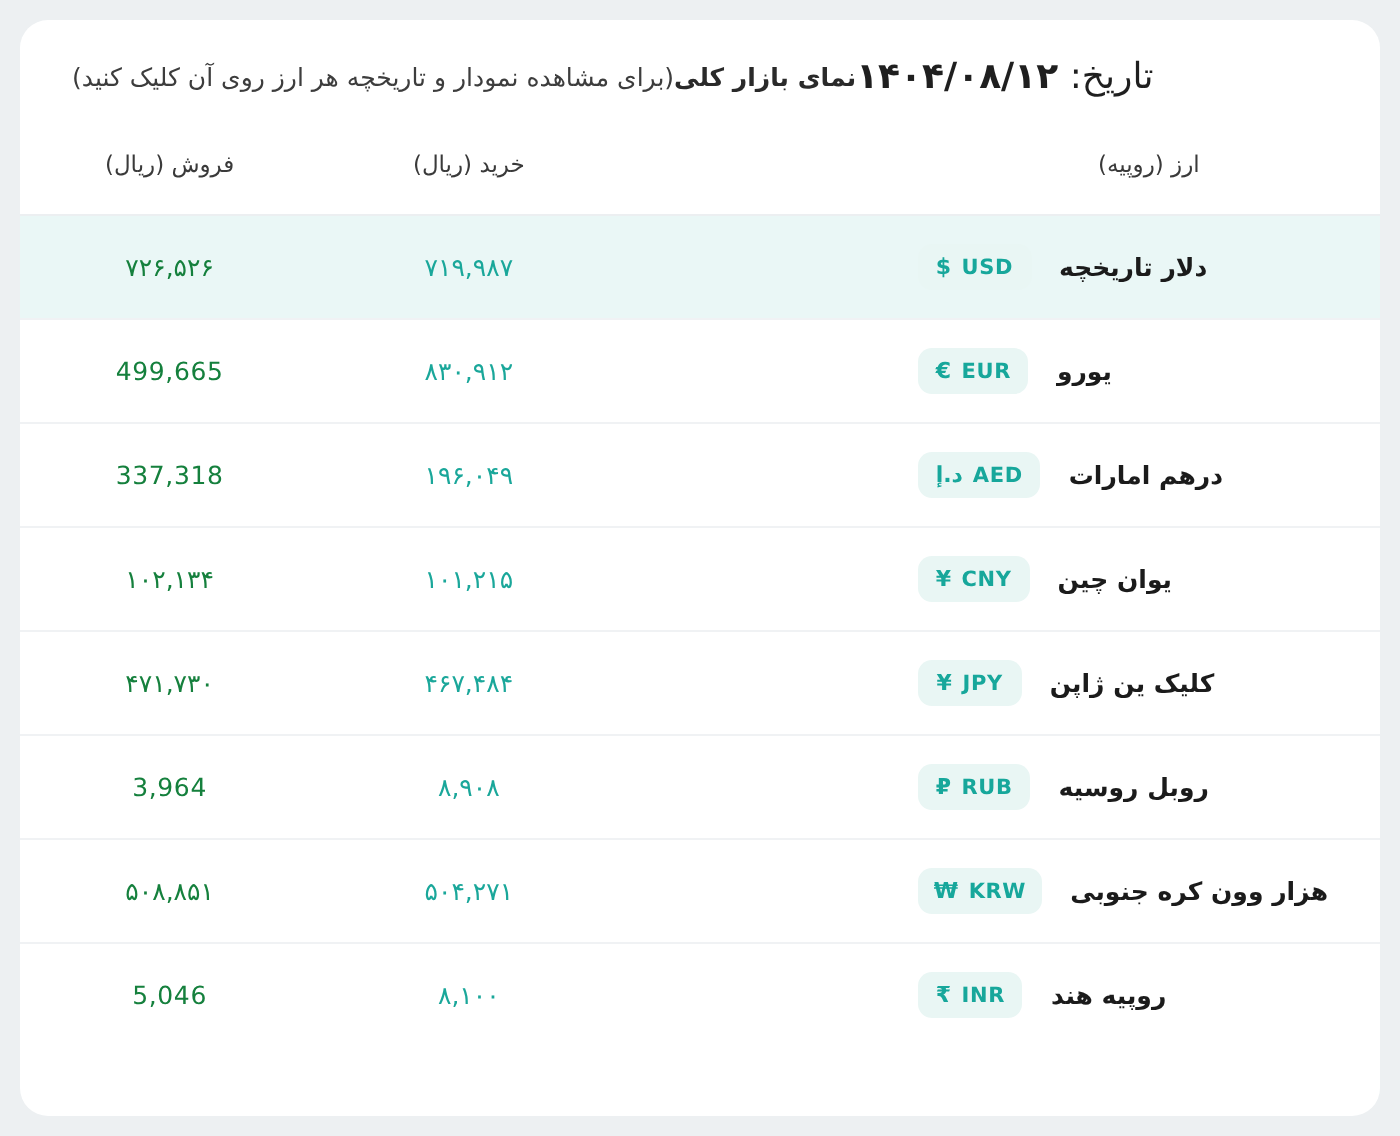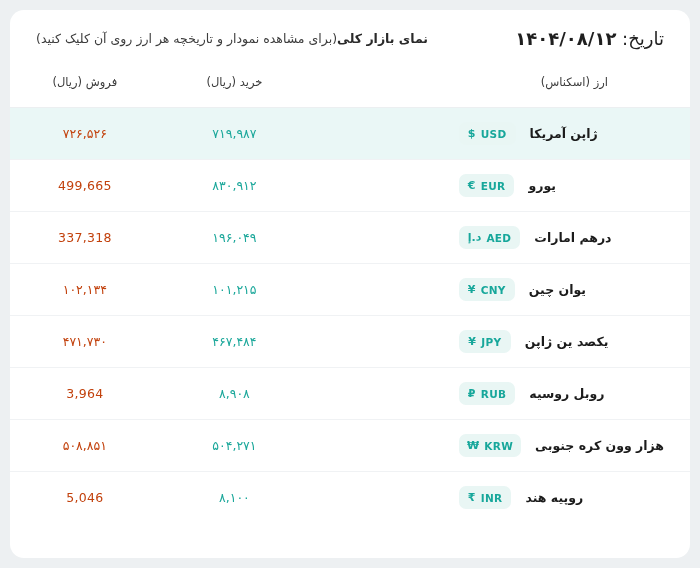--- a/index.html
+++ b/index.html
@@ -28,21 +28,21 @@
     box-sizing: border-box;
     overflow: hidden;
     position: relative;
   }
 
   
   .top-bar {
     display: flex;
     flex-direction: row-reverse;
     align-items: center;
-    justify-content: space-between;
+    justify-content: flex-start;
     padding: 18px 26px 10px 26px;
     box-sizing: border-box;
   }
 
   .market-title {
     font-size: 12.5px;
     color: #2a2a2a;
     direction: rtl;
     white-space: nowrap;
   }
@@ -131,21 +131,21 @@
     letter-spacing: .3px;
   }
   .code-chip .sym { font-size: 11px; font-weight: bold; }
 
   .num {
     text-align: center;
     letter-spacing: .3px;
     font-size: 12.5px;
   }
   .num.buy  { color: #1aa79a; }
-  .num.sell { color: #c2410c; text-align: center; }
+  .num.sell { color: #15803d; text-align: center; }
 
   .spacer-cell { background: transparent; }
 </style>
 </head>
 <body>
 
 <div class="page">
   <div class="card">
 
     <div class="top-bar">
@@ -154,32 +154,32 @@
       </div>
       <div class="date-box">
         <span class="dlabel">تاریخ:</span>
         <span class="dval">۱۴۰۴/۰۸/۱۲</span>
       </div>
     </div>
 
     <table class="rates">
       <thead>
         <tr>
-          <th class="col-cur">ارز (اسکناس)</th>
+          <th class="col-cur">ارز (روپیه)</th>
           <th class="col-pad"></th>
           <th class="col-buy">خرید (ریال)</th>
           <th class="col-sell">فروش (ریال)</th>
         </tr>
       </thead>
       <tbody>
 
         <tr class="highlight">
           <td>
             <div class="cur-cell">
-              <span class="cur-name">ژاپن آمریکا</span>
+              <span class="cur-name">دلار تاریخچه</span>
               <span class="code-chip">
                 <span class="sym">$</span>
                 <span>USD</span>
               </span>
             </div>
           </td>
           <td class="spacer-cell"></td>
           <td class="num buy">۷۱۹,۹۸۷</td>
           <td class="num sell">۷۲۶,۵۲۶</td>
         </tr>
@@ -225,21 +225,21 @@
             </div>
           </td>
           <td class="spacer-cell"></td>
           <td class="num buy">۱۰۱,۲۱۵</td>
           <td class="num sell">۱۰۲,۱۳۴</td>
         </tr>
 
         <tr>
           <td>
             <div class="cur-cell">
-              <span class="cur-name">یکصد ین ژاپن</span>
+              <span class="cur-name">کلیک ین ژاپن</span>
               <span class="code-chip">
                 <span class="sym">¥</span>
                 <span>JPY</span>
               </span>
             </div>
           </td>
           <td class="spacer-cell"></td>
           <td class="num buy">۴۶۷,۴۸۴</td>
           <td class="num sell">۴۷۱,۷۳۰</td>
         </tr>

